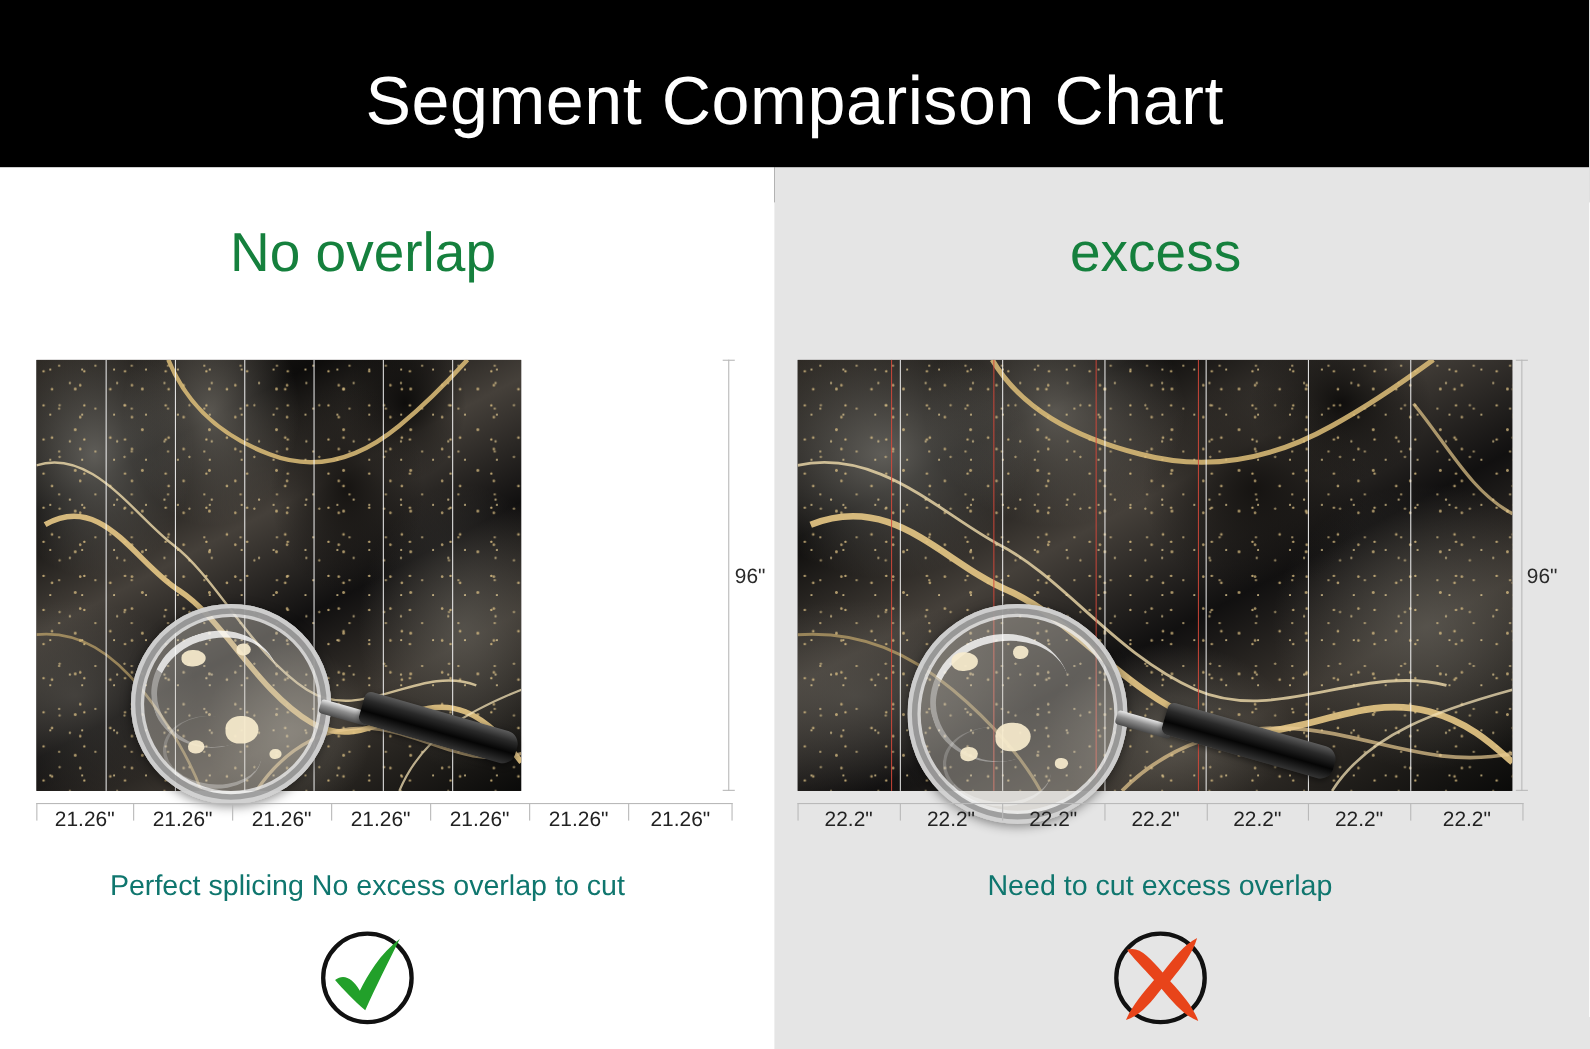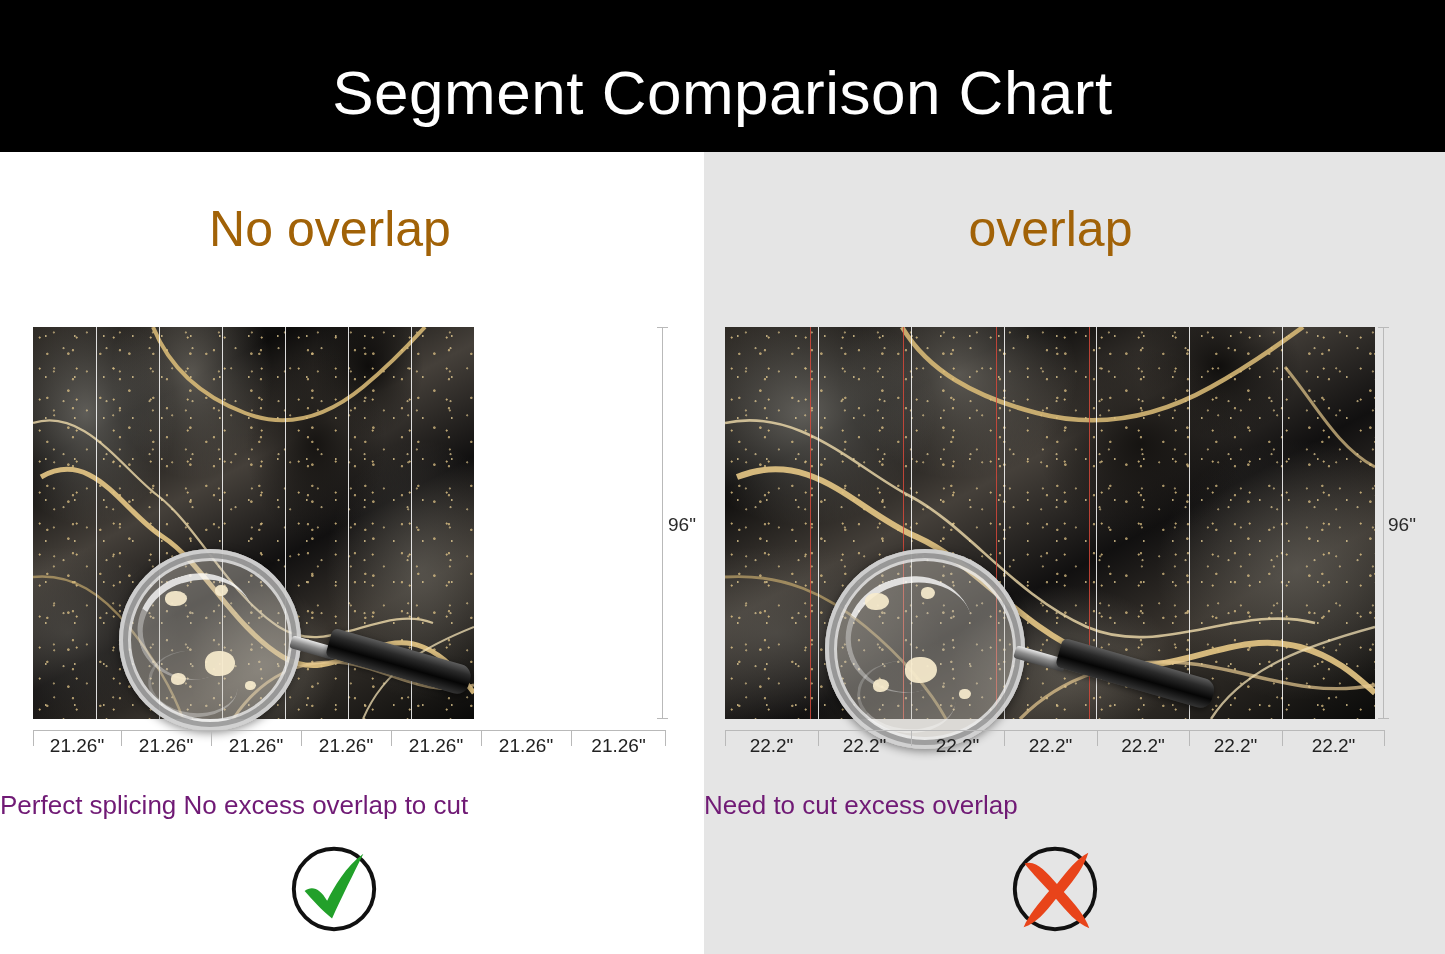--- a/index.html
+++ b/index.html
@@ -57,21 +57,21 @@
     width: 741px;
     background: #e5e5e5;
   }
 
   .panel-heading {
     position: absolute;
     top: 48px;
     width: 100%;
     text-align: center;
     font-size: 50px;
-    color: #a16207;
+    color: #15803d;
     font-weight: 400;
     font-family: "Liberation Sans", sans-serif;
   }
   .panel-left .panel-heading { padding-right: 44px; box-sizing: border-box; }
   .panel-right .panel-heading { padding-right: 48px; box-sizing: border-box; }
 
   
   .image-wrap {
     position: absolute;
     overflow: hidden;
@@ -233,23 +233,23 @@
     color: #222222;
     text-align: center;
     font-family: "Liberation Sans", sans-serif;
     white-space: nowrap;
   }
 
   
   .caption {
     position: absolute;
     width: 100%;
-    text-align: left;
+    text-align: center;
     font-size: 26px;
-    color: #701a75;
+    color: #0f766e;
     font-family: "Liberation Sans", sans-serif;
   }
   .panel-left .caption  { padding-right: 36px; box-sizing: border-box; }
   .panel-right .caption { padding-right: 40px; box-sizing: border-box; }
 
   .verdict {
     position: absolute;
     width: 100%;
     display: flex;
     justify-content: center;
@@ -339,21 +339,21 @@
       <div class="verdict" style="top:688px;">
         <svg width="98" height="98" viewBox="0 0 100 100">
           <circle cx="50" cy="50" r="41" fill="none" stroke="#111111" stroke-width="4"></circle>
           <path d="M20,52 C28,46 36,50 43,62 C50,48 62,27 80,14 C70,34 58,58 48,80 C38,72 27,60 20,52 Z" fill="#22a02a"></path>
         </svg>
       </div>
     </div>
 
     <div class="panel panel-right">
 
-      <div class="panel-heading">overlap</div>
+      <div class="panel-heading">excess</div>
 
       <div class="image-wrap right">
         <div class="marble"></div>
         <div class="speckle"></div>
         <div class="gold">
           <svg viewBox="0 0 650 392" preserveAspectRatio="none">
             <path d="M12,150 C88,120 132,185 192,210 C250,236 295,300 368,330 C442,360 500,300 575,320 C612,330 634,352 650,366" fill="none" stroke="#e3c483" stroke-width="6" opacity="0.92"></path>
             <path d="M0,96 C74,80 130,140 183,168 C242,198 289,268 362,300 C436,332 513,276 590,296" fill="none" stroke="#f0dcab" stroke-width="2.6" opacity="0.8"></path>
             <path d="M177,0 C203,44 250,70 312,86 C377,103 436,88 486,60 C519,42 548,22 578,0" fill="none" stroke="#dfbf79" stroke-width="4.6" opacity="0.85"></path>
             <path d="M295,392 C336,350 395,330 460,336 C525,342 578,372 650,358" fill="none" stroke="#e8cb92" stroke-width="3.4" opacity="0.7"></path>

